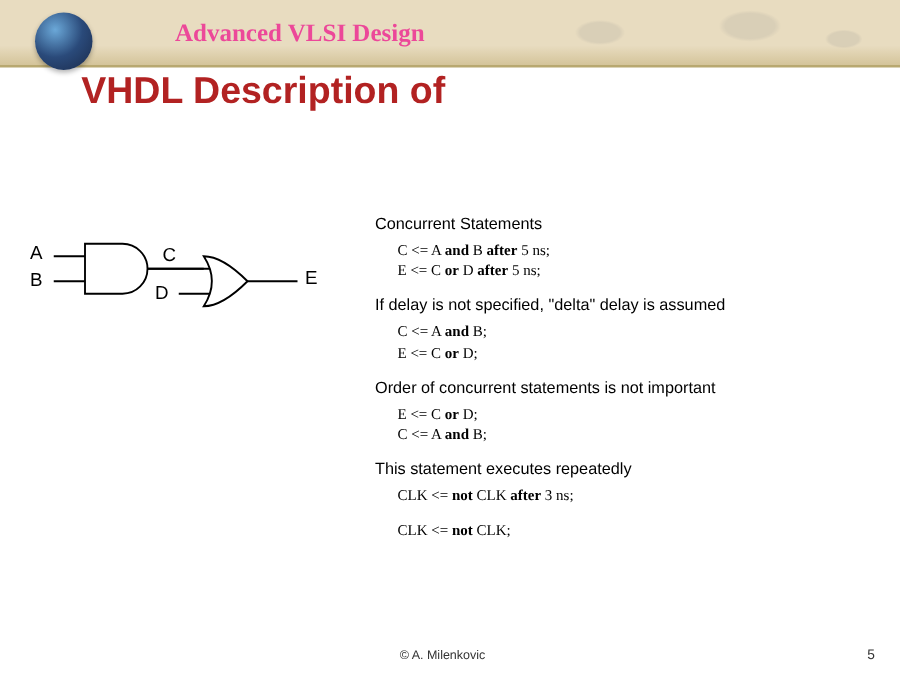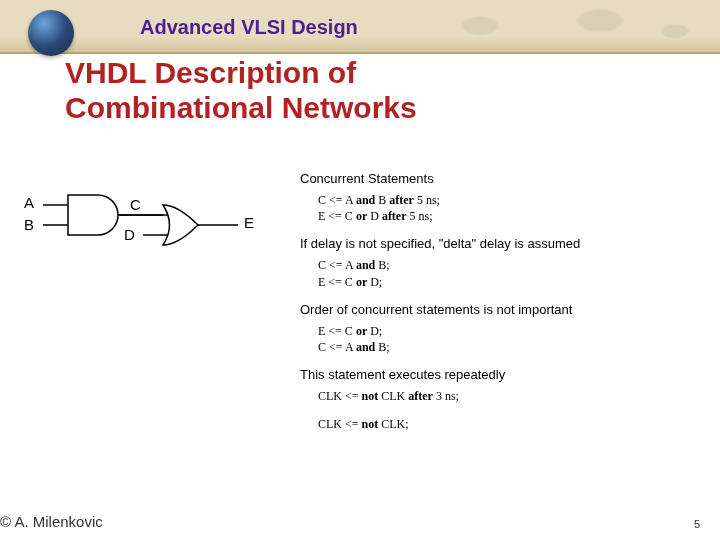--- a/index.html
+++ b/index.html
@@ -30,21 +30,22 @@
     border-radius: 50%;
     background: radial-gradient(circle at 35% 30%, #6ba8d8 0%, #2a4a7a 50%, #1a2a4a 100%);
     box-shadow: 0 2px 4px rgba(0,0,0,0.3);
   }
   .header-title {
     position: absolute;
     left: 140px;
     top: 16px;
     font-size: 20px;
     font-weight: bold;
-    color: #4c1d95;
+    color: #ec4899;
+    font-family: Liberation Serif, serif;
   }
   .map-bg {
     position: absolute;
     top: 0;
     right: 0;
     width: 300px;
     height: 52px;
     opacity: 0.15;
     background:
       radial-gradient(ellipse 40px 20px at 20% 50%, #888 40%, transparent 50%),
@@ -88,21 +89,22 @@
     left: 18px;
     top: 180px;
     width: 260px;
     height: 100px;
   }
   .footer {
     position: absolute;
     bottom: 10px;
     left: 0;
     right: 12px;
-    font-size: 15px;
+    text-align: center;
+    font-size: 10px;
     color: #333;
   }
   .page-num {
     position: absolute;
     bottom: 10px;
     right: 20px;
     font-size: 11px;
     color: #333;
   }
 </style>
@@ -110,21 +112,20 @@
 <body>
 
 <div class="header-band">
   <div class="map-bg"></div>
 </div>
 <div class="globe"></div>
 <div class="header-title">Advanced VLSI Design</div>
 
 <div class="slide-title">
   <span>VHDL Description of</span><br>
-  <span>Combinational Networks</span>
 </div>
 
 <div class="circuit">
   <svg width="260" height="100" viewBox="0 0 260 100">
 
     <path d="M 50 15 L 80 15 A 20 20 0 0 1 80 55 L 50 55 Z" fill="none" stroke="#000" stroke-width="1.5"></path>
     <line x1="25" y1="25" x2="50" y2="25" stroke="#000" stroke-width="1.5"></line>
     <line x1="25" y1="45" x2="50" y2="45" stroke="#000" stroke-width="1.5"></line>
     <line x1="100" y1="35" x2="145" y2="35" stroke="#000" stroke-width="1.5"></line>
 

